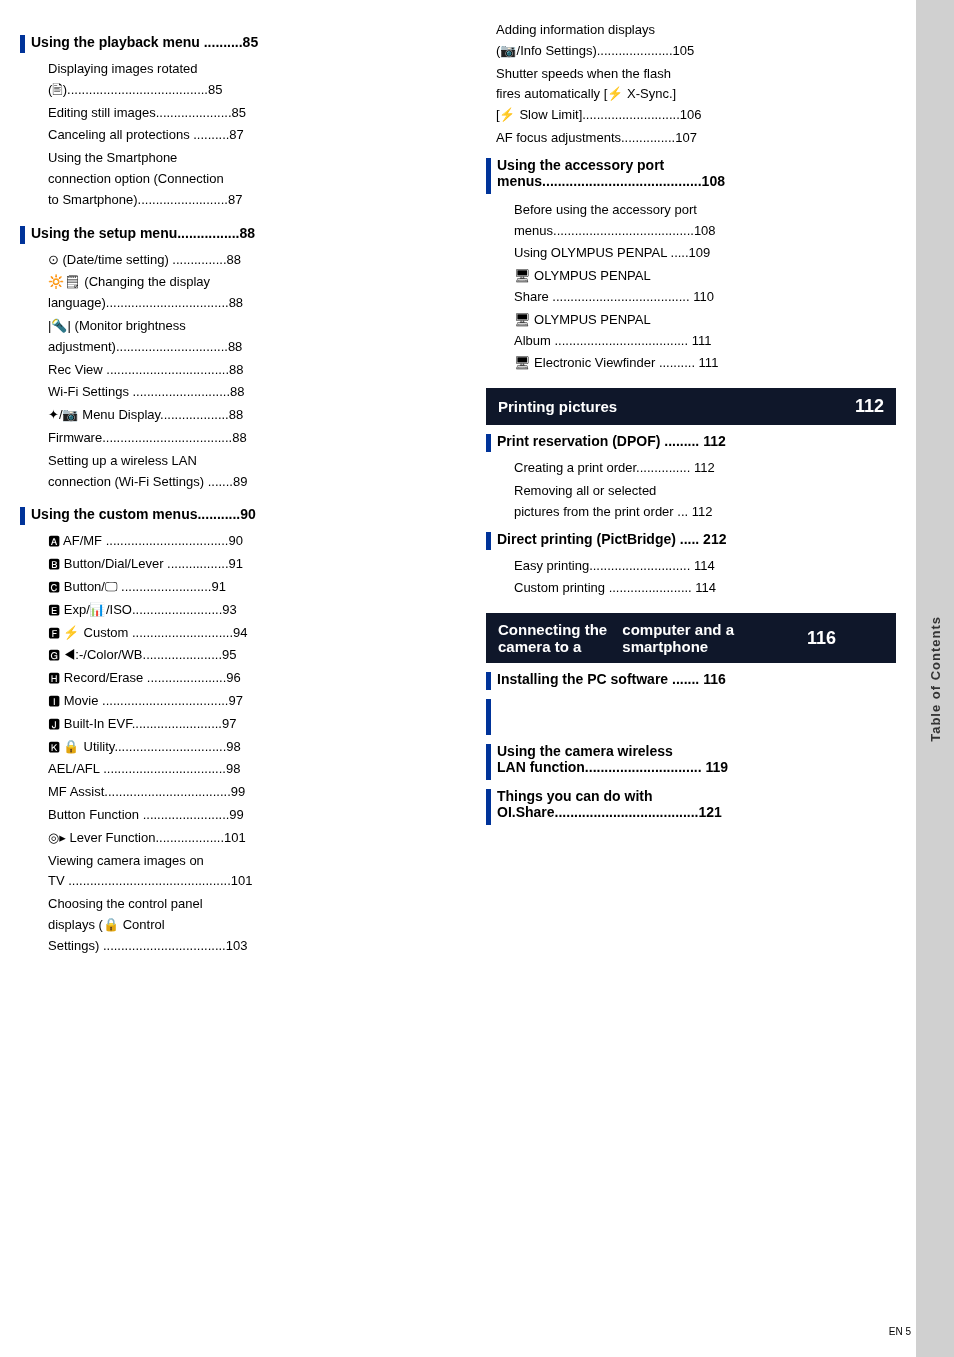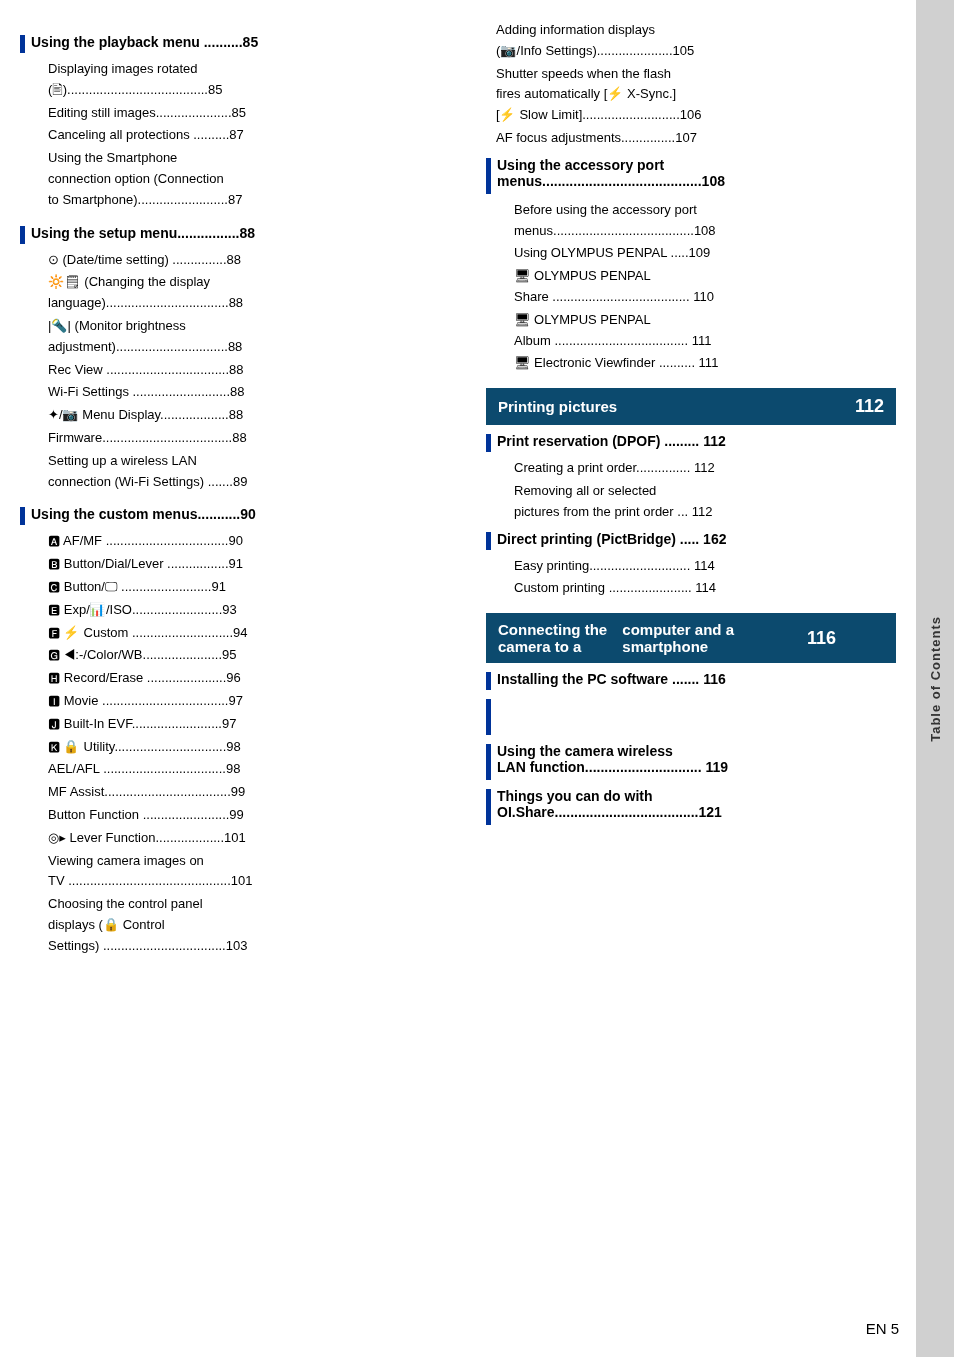--- a/index.html
+++ b/index.html
@@ -82,41 +82,41 @@
     }
 
     .toc-item {
       padding-left: 28px;
       line-height: 1.6;
       color: #000;
       font-size: 13px;
     }
 
     .highlight-box {
-      background: #0c4a6e;
+      background: #0f172a;
       color: #fff;
       padding: 8px 12px;
       margin: 14px 0 8px 0;
       font-size: 15px;
       font-weight: bold;
       display: flex;
       align-items: center;
       justify-content: space-between;
     }
 
     .highlight-box .page-num {
       font-size: 18px;
       font-weight: bold;
     }
 
     .page-footer {
       position: absolute;
       bottom: 20px;
-      right: 55px;
-      font-size: 15px;
+      right: 43px;
+      font-size: 10px;
       color: #000;
     }
 
     .sub-section {
       margin-bottom: 2px;
     }
 
     .right-col .section-header {
       margin-top: 8px;
     }
@@ -201,21 +201,21 @@
 
       <div class="section-header">
         <div class="blue-bar"></div>
         <span class="section-title"><strong>Print reservation (DPOF) ......... 112</strong></span>
       </div>
       <div class="toc-item sub-section">Creating a print order............... 112</div>
       <div class="toc-item sub-section">Removing all or selected<br>pictures from the print order ... 112</div>
 
       <div class="section-header">
         <div class="blue-bar"></div>
-        <span class="section-title"><strong>Direct printing (PictBridge) ..... 162</strong></span>
+        <span class="section-title"><strong>Direct printing (PictBridge) ..... 212</strong></span>
       </div>
       <div class="toc-item sub-section">Easy printing............................ 114</div>
       <div class="toc-item sub-section">Custom printing ....................... 114</div>
 
       <div class="highlight-box" style="flex-direction:row; align-items:flex-start; padding-right:60px; position:relative;">
         <span>Connecting the camera to a</span>
         <span style="display:flex; width:100%; justify-content:space-between; align-items:center;">
           <span>computer and a smartphone</span>
           <span class="page-num">116</span>
         </span>

